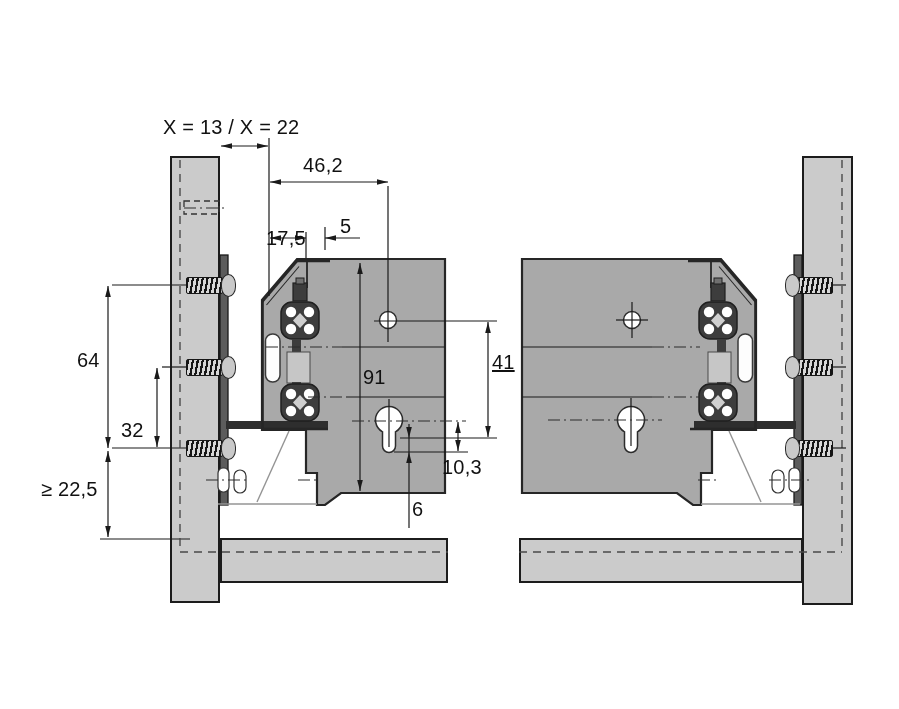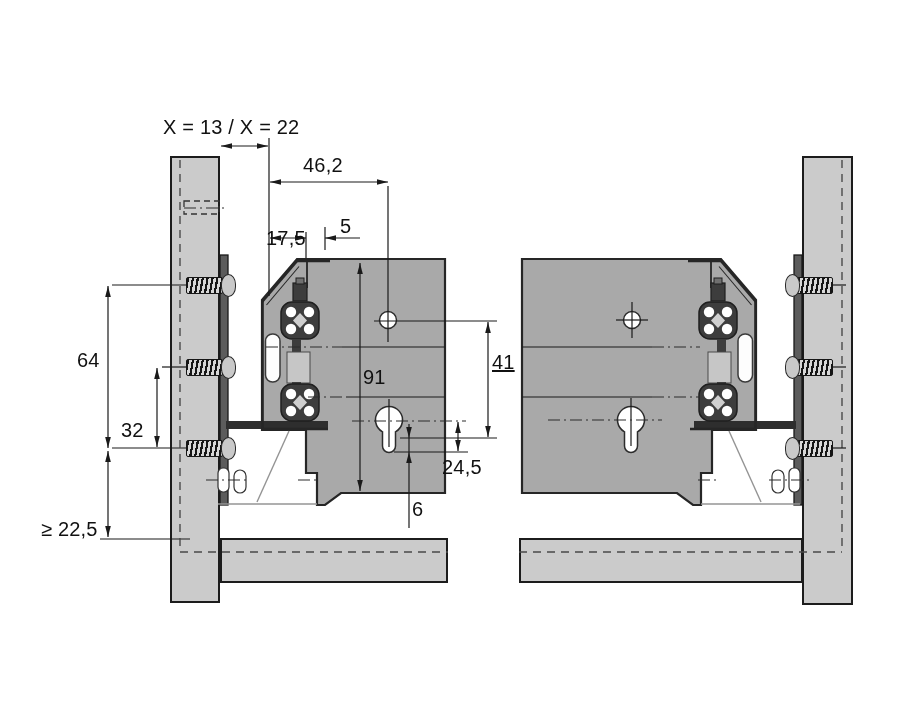--- a/index.html
+++ b/index.html
@@ -158,24 +158,24 @@
         <polygon points="409,452 406.2,463 411.8,463" fill="#1a1a1a"></polygon>
       </g>
   </svg>
 
   <div class="dim-label" style="left:163px;top:116px;">X = 13 / X = 22</div>
   <div class="dim-label" style="left:303px;top:154px;">46,2</div>
   <div class="dim-label" style="left:266px;top:211px;margin-top:16px;">17,5</div>
   <div class="dim-label" style="left:340px;top:215px;">5</div>
   <div class="dim-label" style="left:77px;top:349px;">64</div>
   <div class="dim-label" style="left:121px;top:391px;margin-top:28px;">32</div>
-  <div class="dim-label" style="left:41px;top:478px;margin-top:40px;">≥ 22,5</div>
+  <div class="dim-label" style="left:41px;top:478px;">≥ 22,5</div>
   <div class="dim-label" style="left:363px;top:350px;margin-top:16px;">91</div>
   <div class="dim-label" style="left:492px;top:351px;text-decoration:underline;">41</div>
-  <div class="dim-label" style="left:442px;top:456px;">24,5</div>
+  <div class="dim-label" style="left:442px;top:456px;">10,3</div>
   <div class="dim-label" style="left:412px;top:498px;">6</div>
 <div class="screw">
       <div class="thread" style="left: 186px; top: 276.5px; width: 37px;"></div>
       <div class="head" style="left: 221px; top: 273.5px;"></div>
     </div>
     <div class="screw">
       <div class="thread" style="left: 797px; top: 276.5px; width: 36px;"></div>
       <div class="head" style="left: 785px; top: 273.5px;"></div>
     </div>
     <div class="screw">

